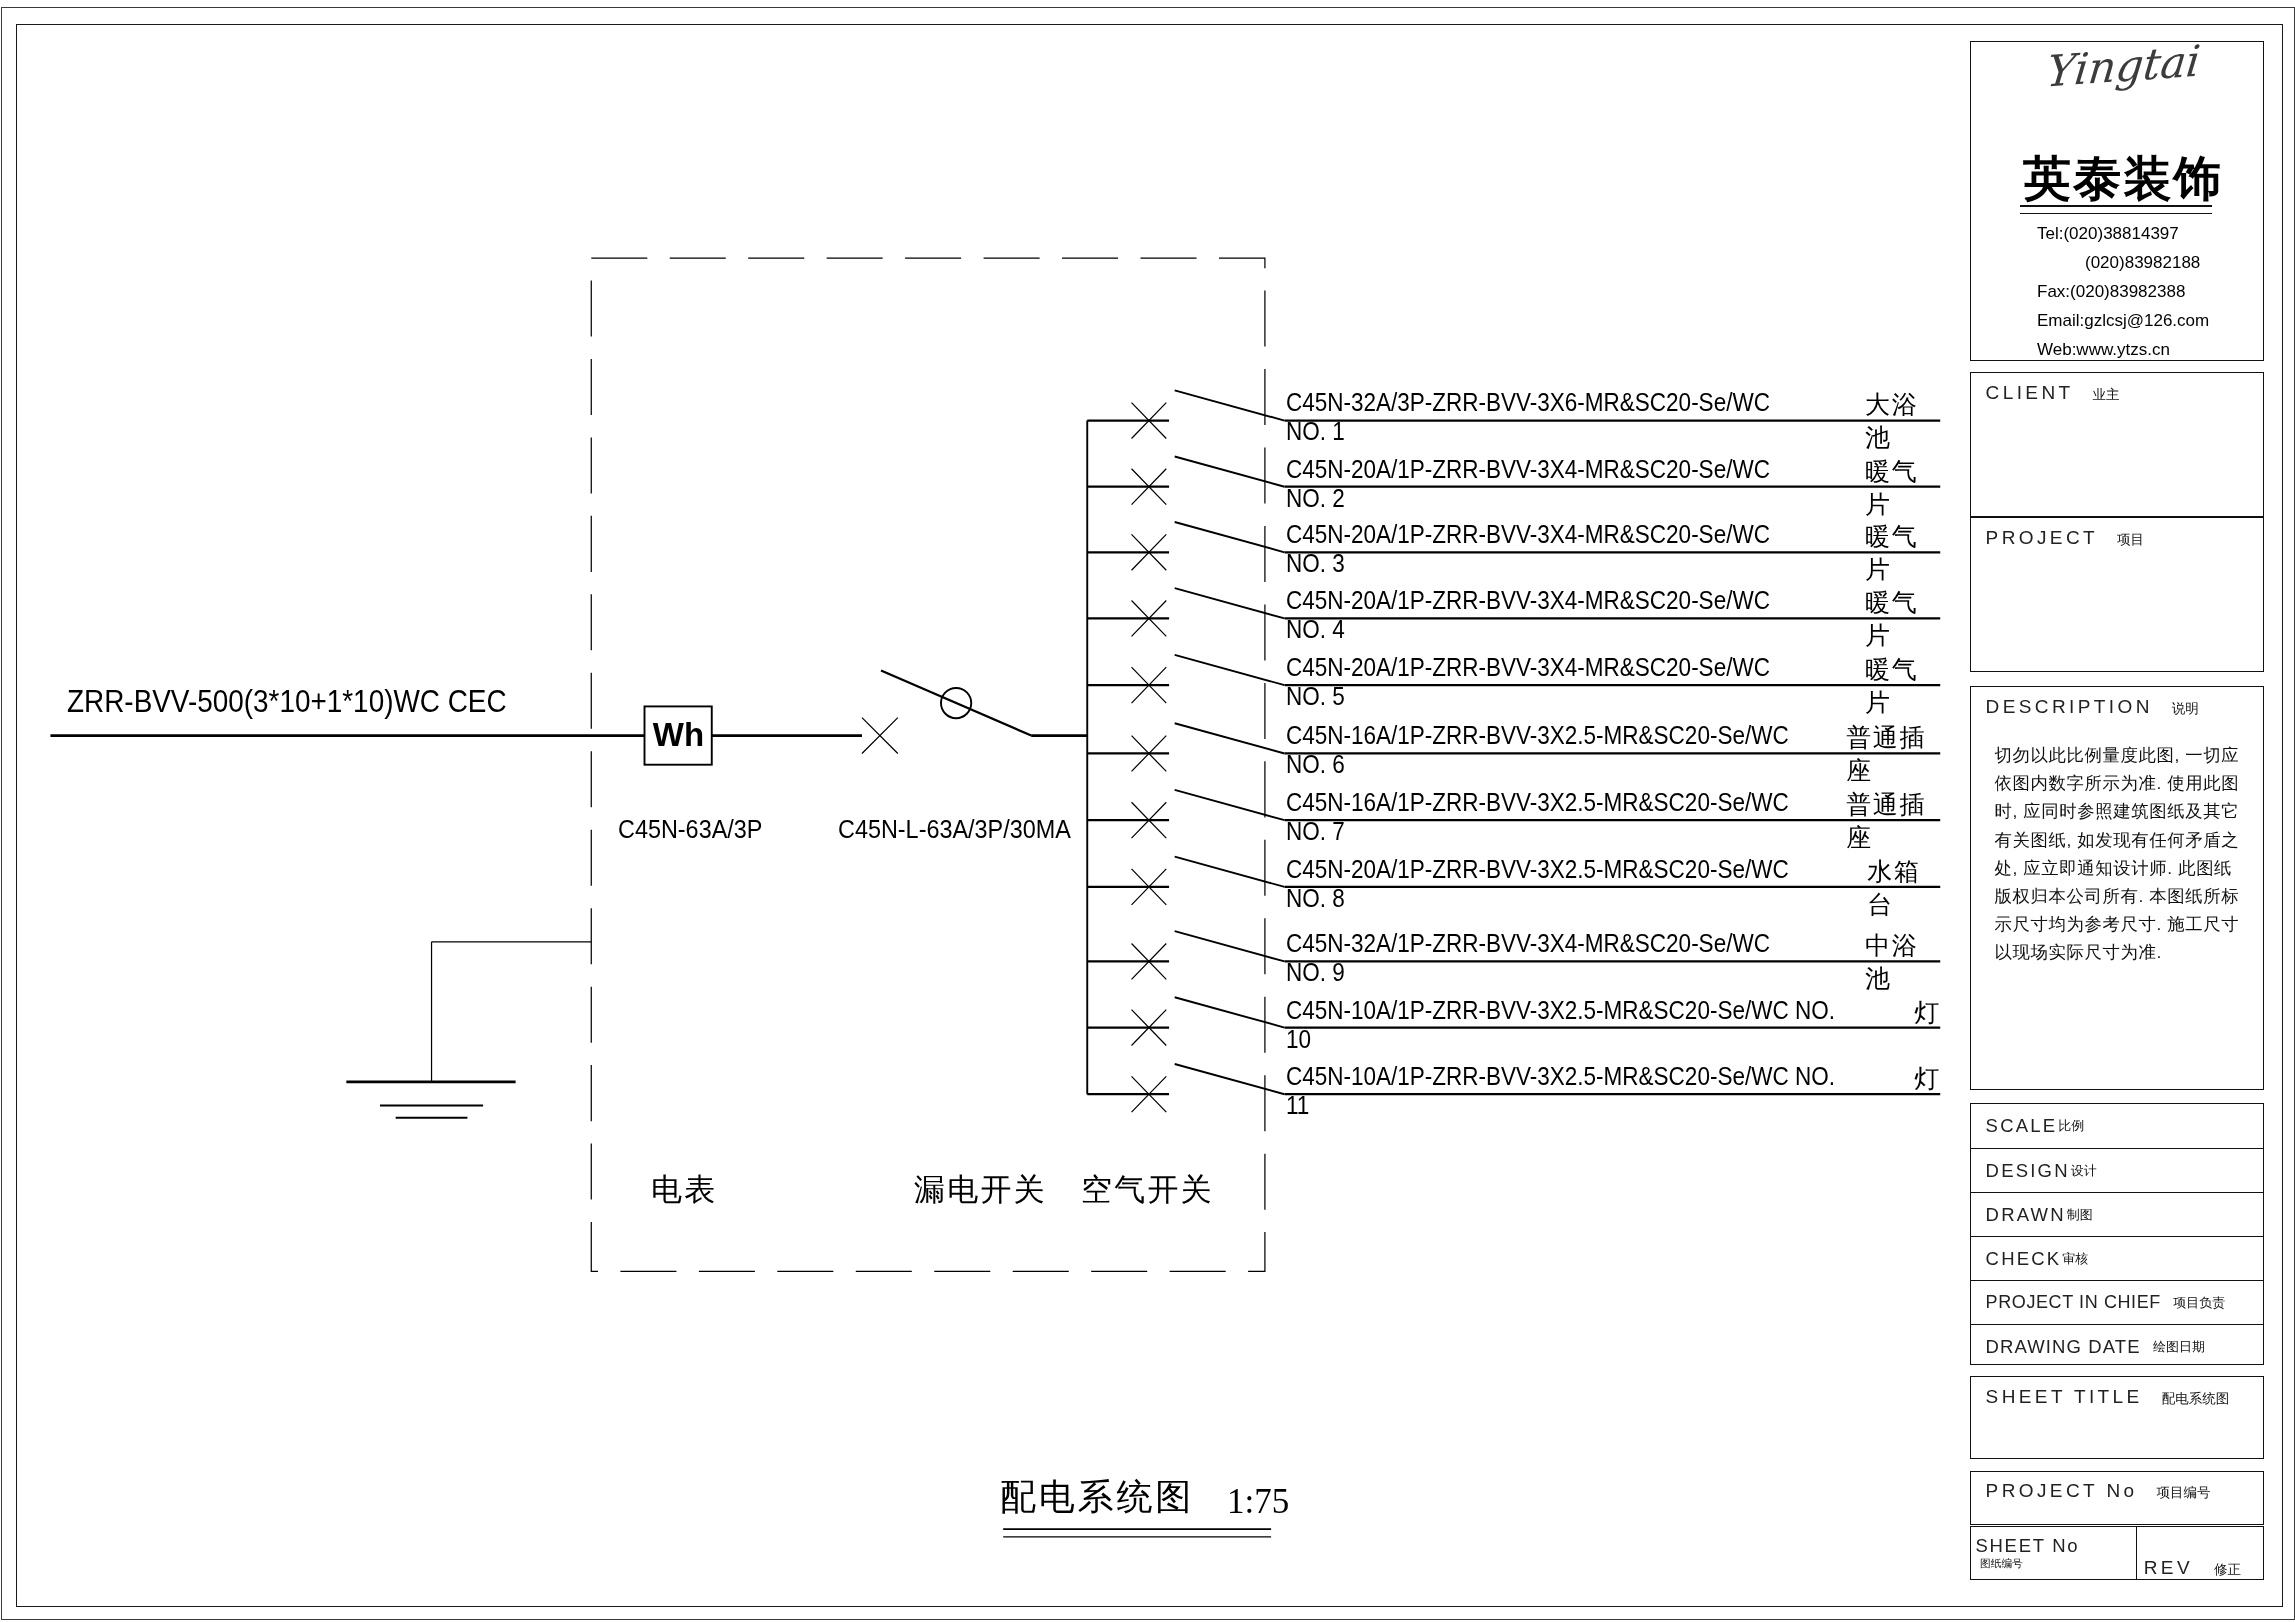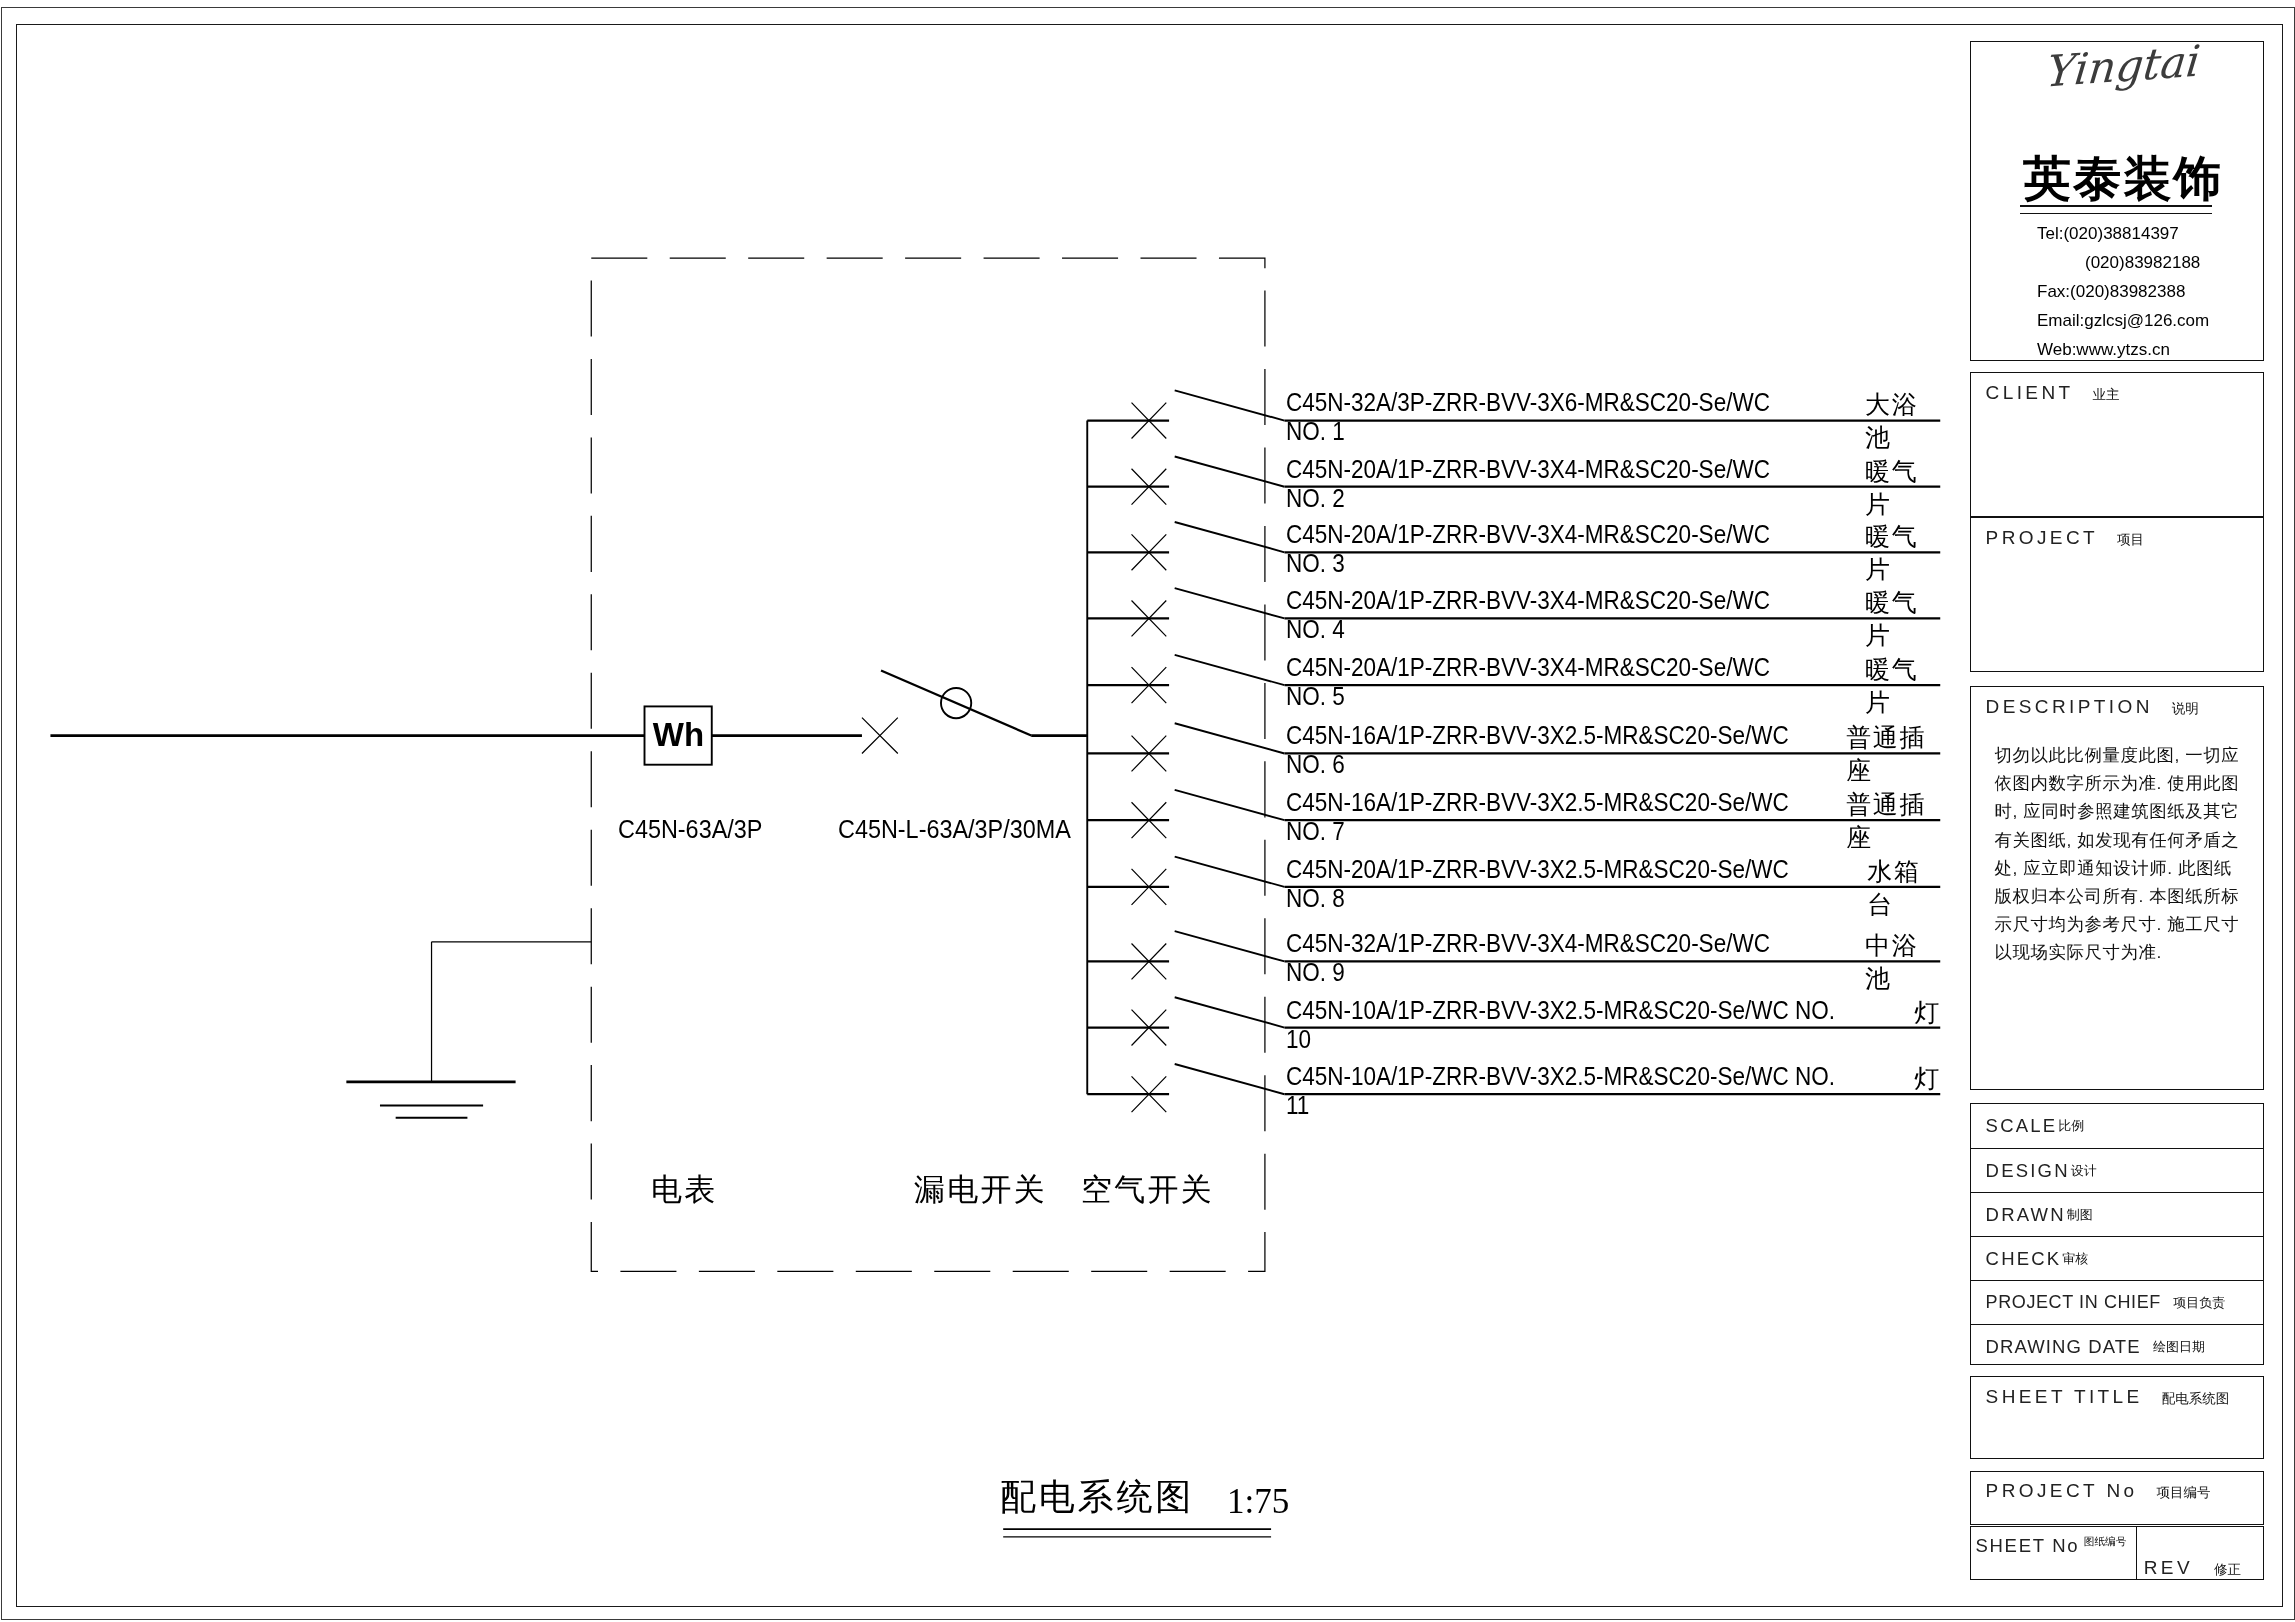--- a/index.html
+++ b/index.html
@@ -46,21 +46,21 @@
   .desc-text{position:absolute;left:23.5px;top:54px;width:251px;font-size:17.4px;line-height:1.62;
              letter-spacing:0.6px;white-space:normal;color:#111;}
   .tb-rows{top:1103px;height:262px;padding:0;}
   .tb-rows .row{height:44px;box-sizing:border-box;display:flex;align-items:center;padding-left:14.6px;}
   .tb-rows .row + .row{border-top:1.4px solid #111;}
   .row .hdr-en{font-size:18.5px;letter-spacing:2.2px;}
   .row .hdr-zh{margin-left:1px;font-size:13px;}
   .tb-sheettitle{top:1376px;height:83px;}
   .tb-projectno{top:1471px;height:54px;}
   .tb-sheetno{top:1526px;height:54px;display:flex;}
-  .cell-sheetno{width:165px;box-sizing:border-box;display:flex;align-items:flex-start;padding:7.8px 0 0 4.5px;}
+  .cell-sheetno{width:165px;box-sizing:border-box;display:flex;align-items:flex-start;padding:7.8px 0 0 4.5px;flex-direction:column;}
   .cell-sheetno .hdr-en{font-size:18.5px;letter-spacing:1.7px;}
   .cell-sheetno .hdr-zh{font-size:10.7px;margin-left:4.5px;}
   .cell-rev{flex:1;border-left:1.4px solid #111;display:flex;align-items:flex-end;padding:7.8px 0 0 6.7px;}
   .cell-rev .hdr-zh{margin-left:21px;font-size:13.5px;}
 </style>
 </head>
 <body>
 
 <div class="sheet">
 
@@ -168,20 +168,21 @@
 
     <g>
       <circle cx="3686" cy="144" r="12" class="lw2"></circle>
       <rect x="3718" y="203" width="162" height="16" class="lw2"></rect>
       <line x1="3662" y1="228" x2="3864" y2="228" class="lw3"></line>
       <line x1="3662" y1="240" x2="3836" y2="240" class="lw2"></line>
       <line x1="3664" y1="251" x2="3804" y2="251" class="lw2"></line>
     </g>
   </svg>
 
+  <div class="abs cad incoming"><span class="cond">ZRR-BVV-500(3*10+1*10)WC CEC</span></div>
   <div class="abs cad wh">Wh</div>
   <div class="abs cad devlabel" style="left:618px;top:814px;"><span class="cond">C45N-63A/3P</span></div>
   <div class="abs cad devlabel" style="left:838px;top:814px;"><span class="cond">C45N-L-63A/3P/30MA</span></div>
   <div class="abs caption" style="left:651px;top:1169px;">电表</div>
   <div class="abs caption" style="left:914px;top:1169px;">漏电开关</div>
   <div class="abs caption" style="left:1081px;top:1169px;">空气开关</div>
 
   <div class="circuit-row" style="top:388px;">
       <span class="spec">C45N-32A/3P-ZRR-BVV-3X6-MR&amp;SC20-Se/WC NO. 1</span>
       <span class="cname">大浴池</span>

